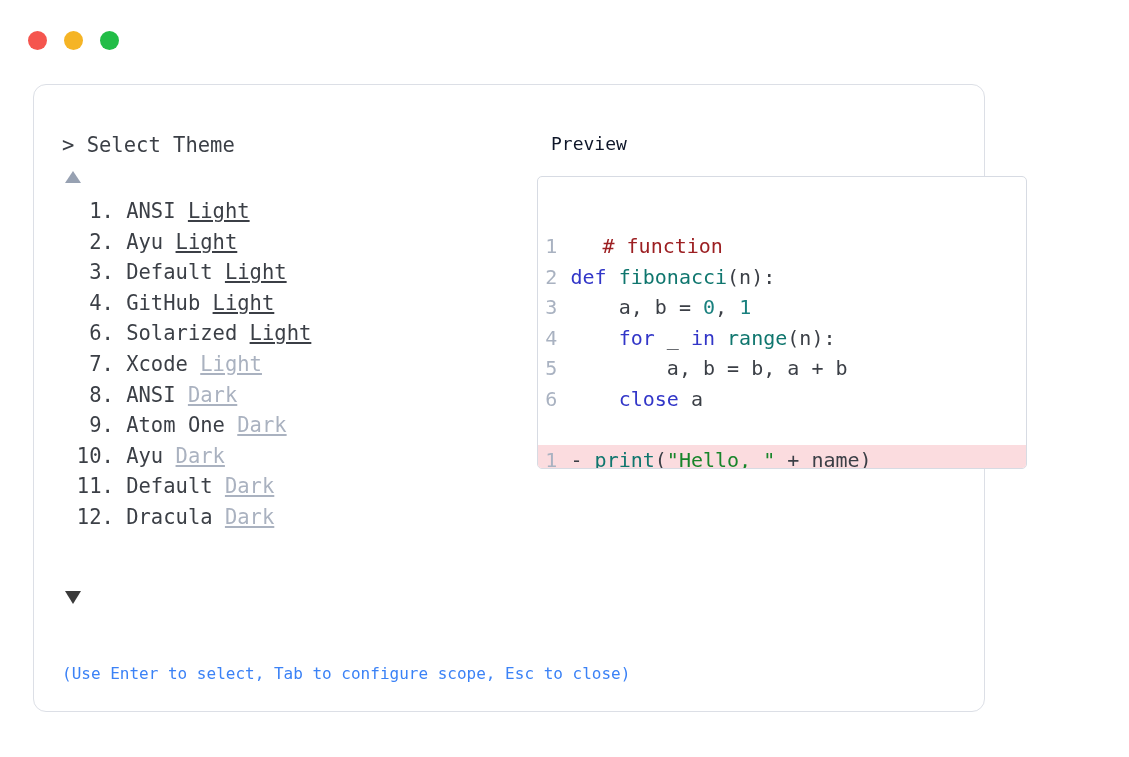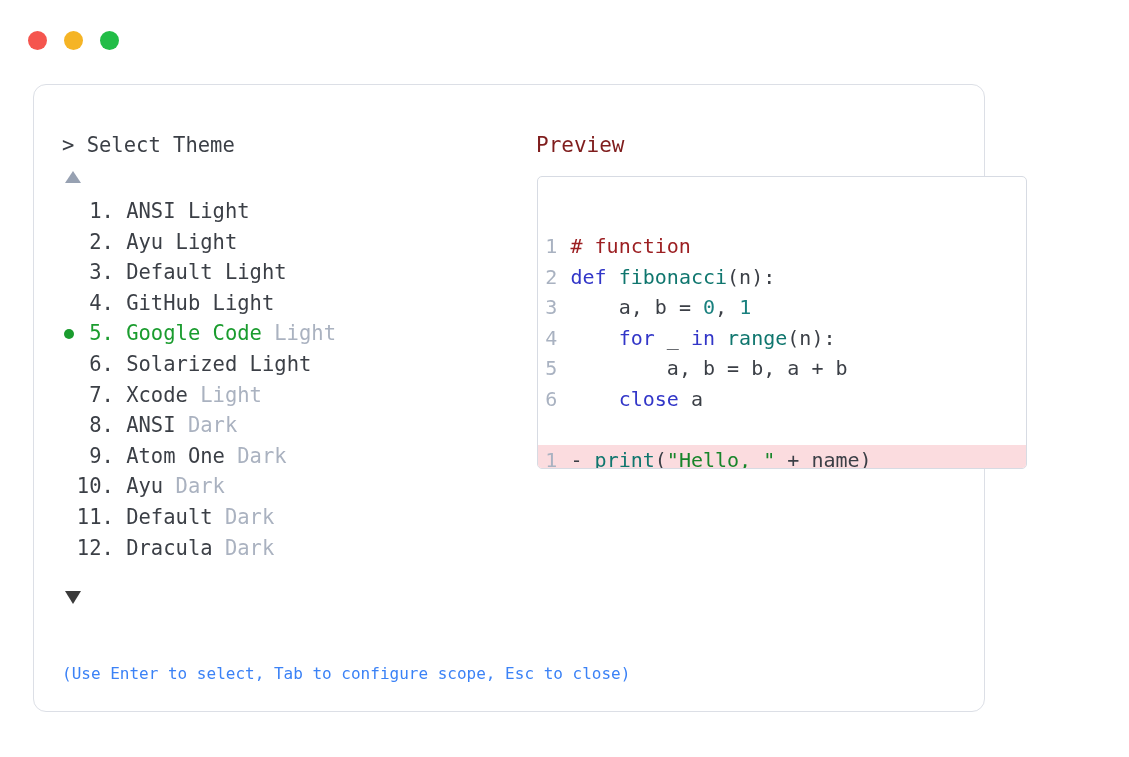--- a/index.html
+++ b/index.html
@@ -57,24 +57,24 @@
     position: absolute;
     left: 28px;
     top: 48px;
     font-size: 20.5px;
     color: #3b3f46;
     white-space: pre;
     letter-spacing: 0px;
   }
   .preview-title {
     position: absolute;
-    left: 502px;
+    left: 517px;
     top: 48px;
-    font-size: 21px;
-    color: #7f1d1d;
+    font-size: 18px;
+    color: #0f172a;
     white-space: pre;
   }
 
   
   .arrow {
     position: absolute;
     width: 0;
     height: 0;
   }
   .arrow-up {
@@ -130,20 +130,21 @@
     color: #3b3f46;
     text-align: right;
   }
   .theme-item.selected .idx,
   .theme-item.selected .dotsep,
   .theme-item.selected .tname {
     color: #1a9c2e;
   }
   .variant {
     color: #aab2c0;
+    text-decoration: underline;
   }
   .variant.inline {
     color: #3b3f46;
   }
 
   
   .preview-box {
     position: absolute;
     left: 503px;
     top: 91px;
@@ -177,21 +178,21 @@
     flex: none;
   }
   .code-text { color: #3b3f46; }
 
   .spacer-line { height: 30.6px; }
 
   .diff-minus { background: #fbdcdf; }
   .diff-sign  { color: #3b3f46; }
 
   
-  .tok-comment  { color: #9c1f22; }
+  .tok-comment  { color: #9c1f22; margin-left: 32px; }
   .tok-keyword  { color: #3236c8; }
   .tok-func     { color: #0f766e; }
   .tok-number   { color: #19807e; }
   .tok-string   { color: #17852a; }
   .tok-plain    { color: #3b3f46; }
 
   
   .hint {
     position: absolute;
     left: 28px;
@@ -219,21 +220,20 @@
     </div>
 
     <div class="arrow arrow-up"></div>
     <div class="arrow arrow-down"></div>
 
     <div class="theme-list" id="theme-list">
         <div class="theme-item"><span class="idx">1</span><span class="dotsep">. </span><span class="tname">ANSI</span><span> </span><span class="variant inline">Light</span></div>
         <div class="theme-item"><span class="idx">2</span><span class="dotsep">. </span><span class="tname">Ayu</span><span> </span><span class="variant inline">Light</span></div>
         <div class="theme-item"><span class="idx">3</span><span class="dotsep">. </span><span class="tname">Default</span><span> </span><span class="variant inline">Light</span></div>
         <div class="theme-item"><span class="idx">4</span><span class="dotsep">. </span><span class="tname">GitHub</span><span> </span><span class="variant inline">Light</span></div>
-        <div class="theme-item selected"><span class="bullet" style="background: rgb(26, 156, 46);"></span><span class="idx">5</span><span class="dotsep">. </span><span class="tname">Google Code</span><span> </span><span class="variant">Light</span></div>
         <div class="theme-item"><span class="idx">6</span><span class="dotsep">. </span><span class="tname">Solarized</span><span> </span><span class="variant inline">Light</span></div>
         <div class="theme-item"><span class="idx">7</span><span class="dotsep">. </span><span class="tname">Xcode</span><span> </span><span class="variant">Light</span></div>
         <div class="theme-item"><span class="idx">8</span><span class="dotsep">. </span><span class="tname">ANSI</span><span> </span><span class="variant">Dark</span></div>
         <div class="theme-item"><span class="idx">9</span><span class="dotsep">. </span><span class="tname">Atom One</span><span> </span><span class="variant">Dark</span></div>
         <div class="theme-item"><span class="idx">10</span><span class="dotsep">. </span><span class="tname">Ayu</span><span> </span><span class="variant">Dark</span></div>
         <div class="theme-item"><span class="idx">11</span><span class="dotsep">. </span><span class="tname">Default</span><span> </span><span class="variant">Dark</span></div>
         <div class="theme-item"><span class="idx">12</span><span class="dotsep">. </span><span class="tname">Dracula</span><span> </span><span class="variant">Dark</span></div>
       </div>
 
     <div class="preview-box">

